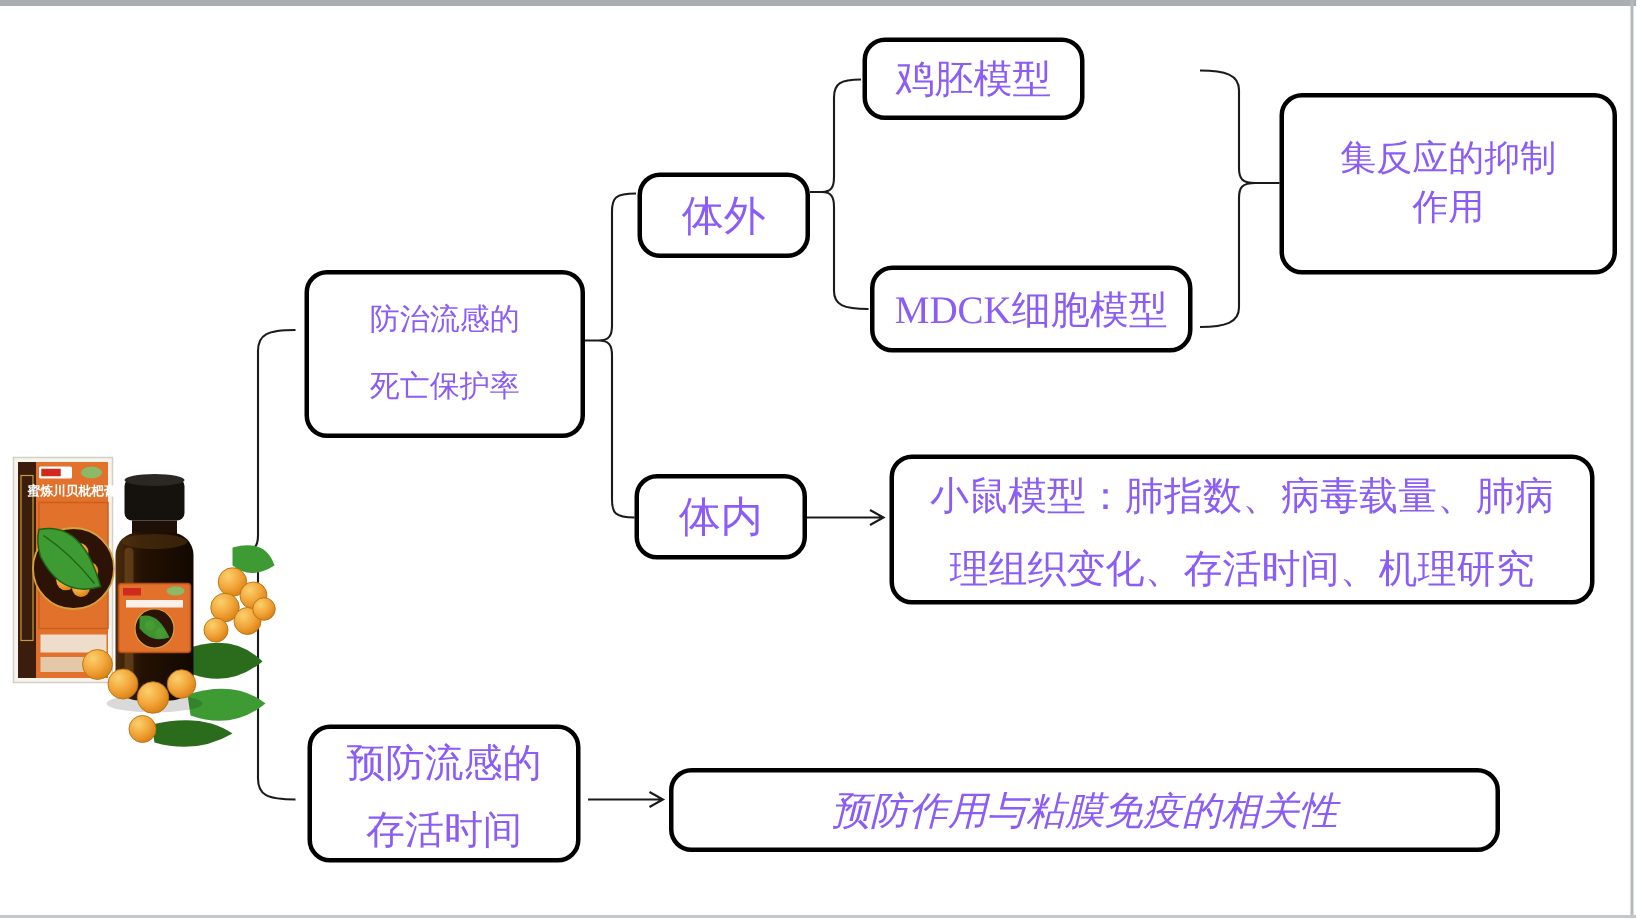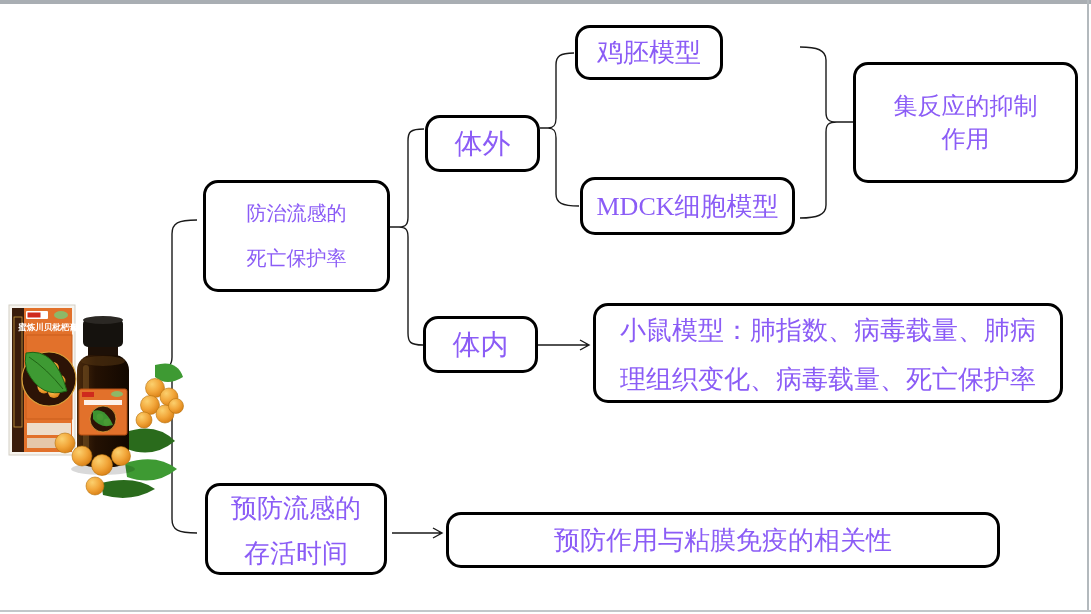--- a/index.html
+++ b/index.html
@@ -15,21 +15,21 @@
         color:#8b5cf6;text-align:center;box-sizing:border-box;}
   .node span{display:block;white-space:nowrap;}
   #node-research-effect{left:203px;top:180px;width:187px;height:112px;font-size:20px;line-height:45px;}
   #node-in-vitro{left:425px;top:100px;width:115px;height:57px;font-size:28px;margin-top:15px;}
   #node-chick-embryo{left:575px;top:25px;width:148px;height:55px;font-size:26px;}
   #node-mdck{left:580px;top:177px;width:215px;height:58px;font-size:26px;}
   #node-hemagglutination{left:853px;top:62px;width:225px;height:121px;font-size:24px;line-height:33px;}
   #node-in-vivo{left:423px;top:316px;width:115px;height:57px;font-size:28px;text-align:center;}
   #node-mouse-model{left:593px;top:303px;width:470px;height:100px;font-size:26px;line-height:49px;justify-content:space-between;}
   #node-research-mechanism{left:205px;top:483px;width:182px;height:92px;font-size:26px;line-height:45px;justify-content:space-between;}
-  #node-mucosal{left:446px;top:512px;width:554px;height:56px;font-size:26px;}
+  #node-mucosal{left:446px;top:512px;width:554px;height:56px;font-size:26px;font-style:italic;}
   svg{position:absolute;left:0;top:0;}
   #connector-layer{width:1091px;height:614px;}
   #product-art{left:5px;top:293px;}
 </style>
 </head>
 <body>
 
 <div id="stage">
 
   <div class="top-border"></div>
@@ -161,21 +161,21 @@
     <span>集反应的抑制</span>
     <span>作用</span>
   </div>
 
   <div class="node" id="node-in-vivo">
     <span>体内</span>
   </div>
 
   <div class="node" id="node-mouse-model">
     <span>小鼠模型：肺指数、病毒载量、肺病</span>
-    <span>理组织变化、病毒载量、死亡保护率</span>
+    <span>理组织变化、存活时间、机理研究</span>
   </div>
 
   <div class="node" id="node-research-mechanism">
     <span>预防流感的</span>
     <span>存活时间</span>
   </div>
 
   <div class="node" id="node-mucosal">
     <span>预防作用与粘膜免疫的相关性</span>
   </div>

